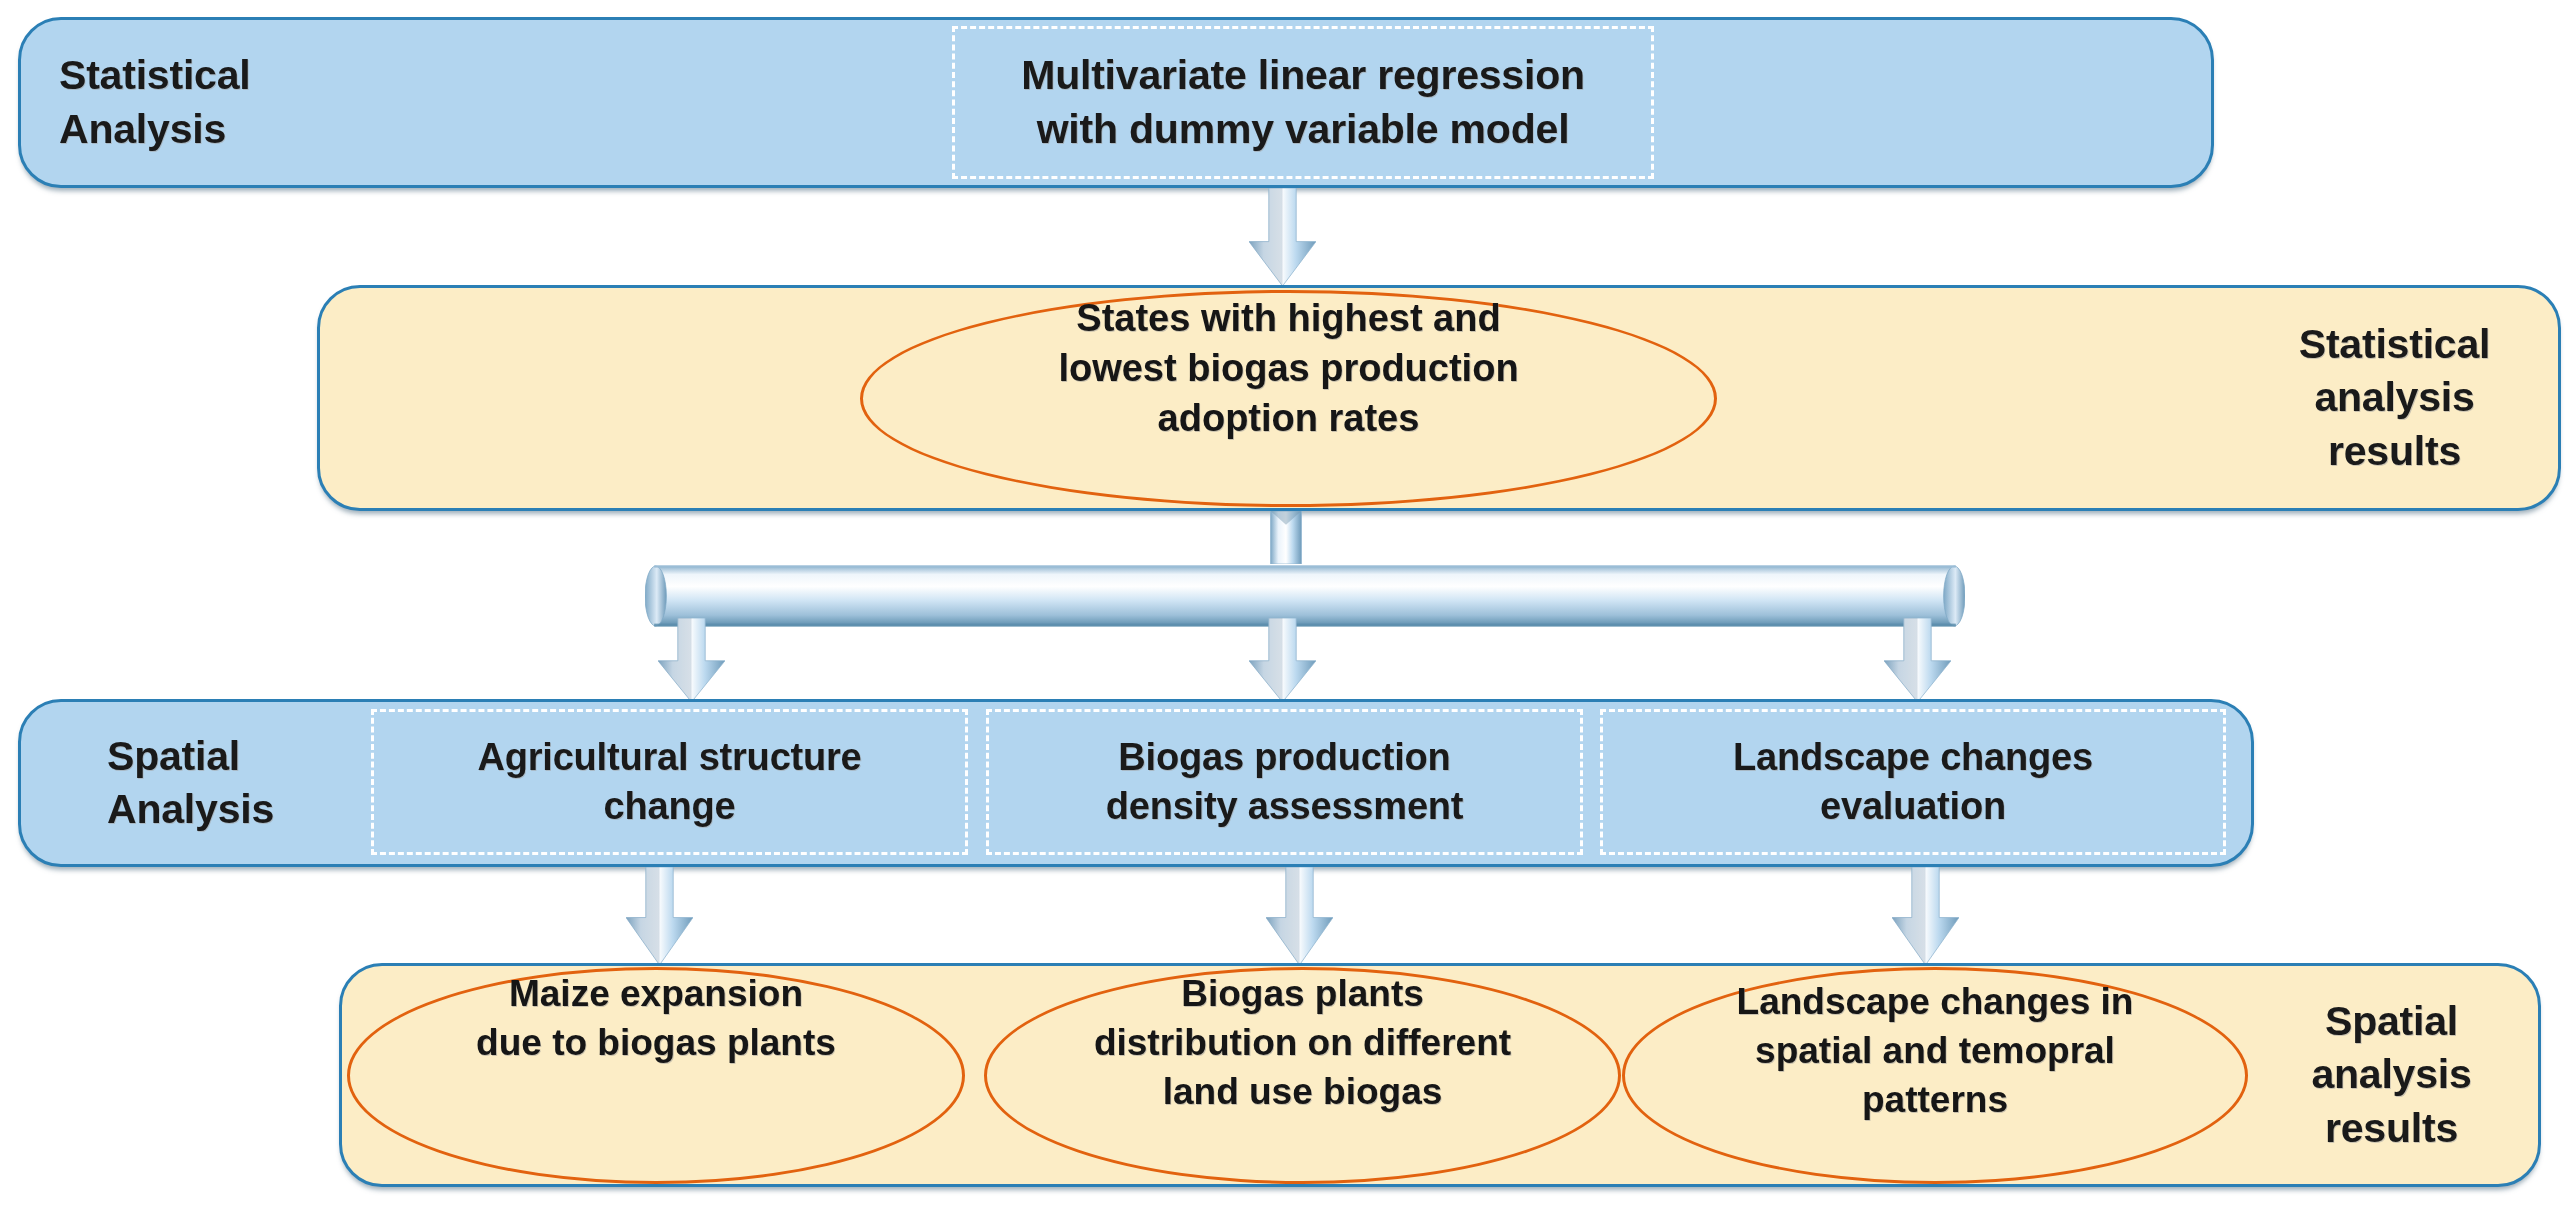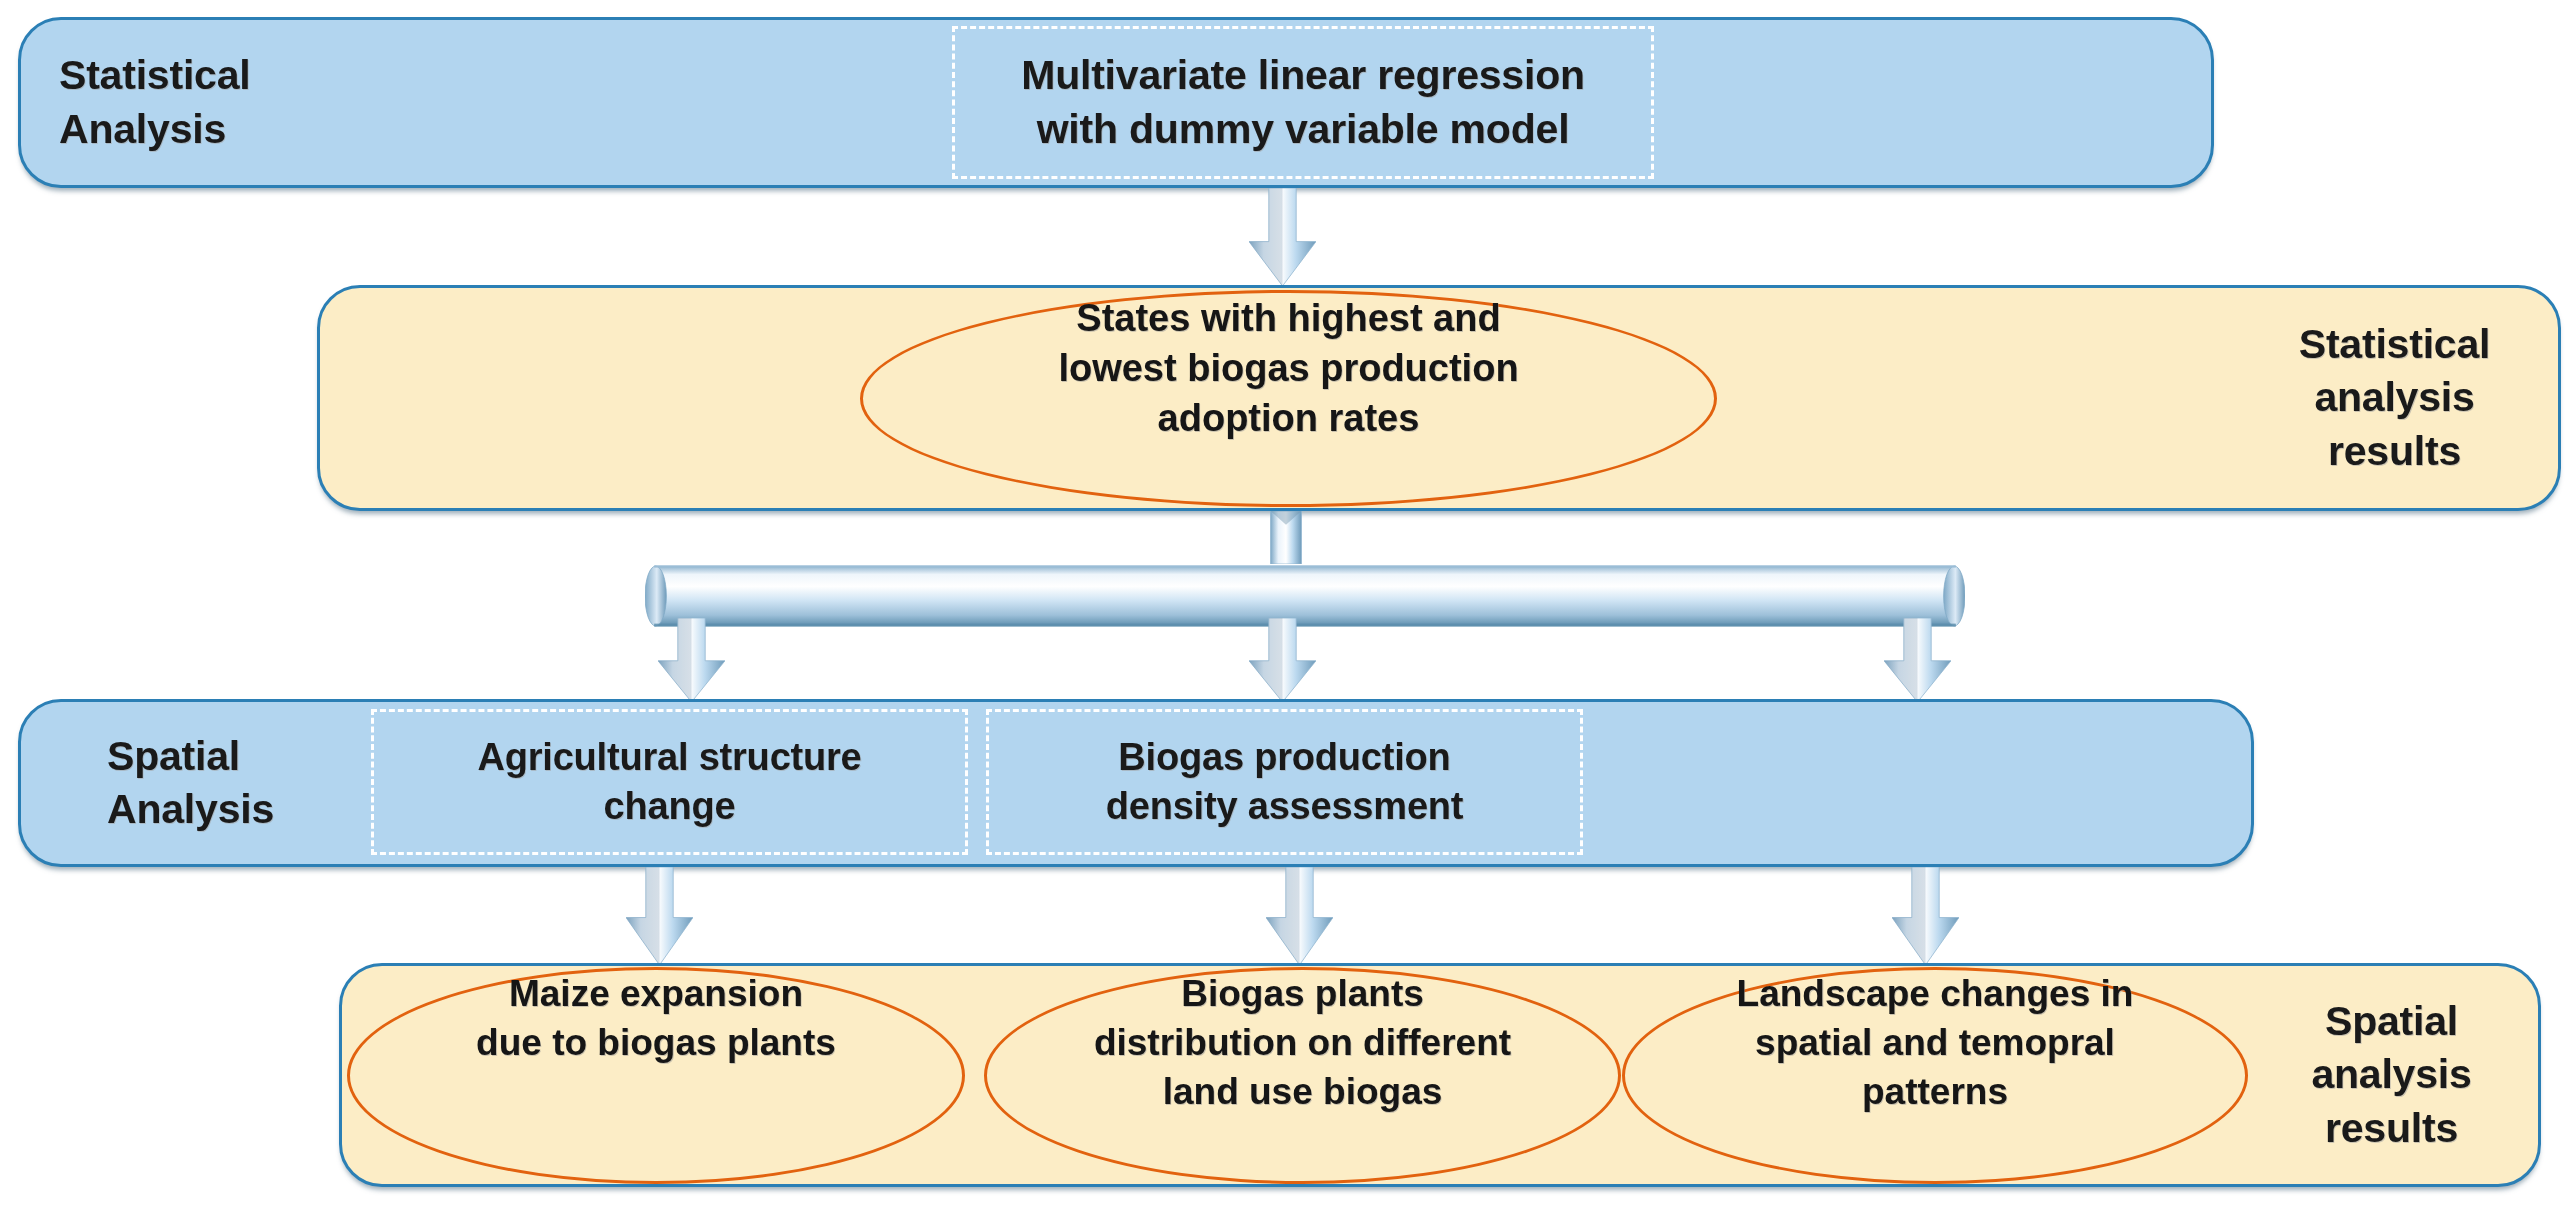--- a/index.html
+++ b/index.html
@@ -212,20 +212,24 @@
   <div class="dashbox" style="left:986px; top:709px; width:597px; height:146px;">
     <span class="label t-50" style="position:static; width:100%;">Biogas production
 density assessment</span>
   </div>
 
   <div class="dashbox" style="left:371px; top:709px; width:597px; height:146px;">
     <span class="label t-50" style="position:static; width:100%;">Agricultural structure
 change</span>
   </div>
 
+  <div class="dashbox" style="left:1600px; top:709px; width:626px; height:146px;">
+    <span class="label t-50" style="position:static; width:100%;">Landscape changes
+evaluation</span>
+  </div>
 
   <div class="arrow3d" style="left:626px; top:867px; width:67px; height:98px;">
     <svg viewBox="0 0 88 128" preserveAspectRatio="none">
       <defs>
         <linearGradient id="ag4" x1="0" y1="0" x2="1" y2="0">
           <stop offset="0%" stop-color="#7ea8c6"></stop>
           <stop offset="22%" stop-color="#e8f2fa"></stop>
           <stop offset="48%" stop-color="#ffffff"></stop>
           <stop offset="70%" stop-color="#bcd9ef"></stop>
           <stop offset="100%" stop-color="#6f9bba"></stop>
@@ -257,21 +261,21 @@
 due to biogas plants</span>
   </div>
 
   <div class="ellipse" style="left:984px; top:967px; width:637px; height:217px;">
     <span class="etext t-48" style="width:88%;">Biogas plants
 distribution on different
 land use biogas</span>
   </div>
 
   <div class="ellipse" style="left:1622px; top:967px; width:626px; height:217px;">
-    <span class="etext t-48" style="width:88%;">Landscape changes in
+    <span class="etext t-48" style="width:88%;margin-top:8px;">Landscape changes in
 spatial and temopral
 patterns</span>
   </div>
 
   <div class="label t-54" style="left:2254px; top:963px; width:275px; height:224px;">Spatial
 analysis
 results</div>
 
 </div>
 

